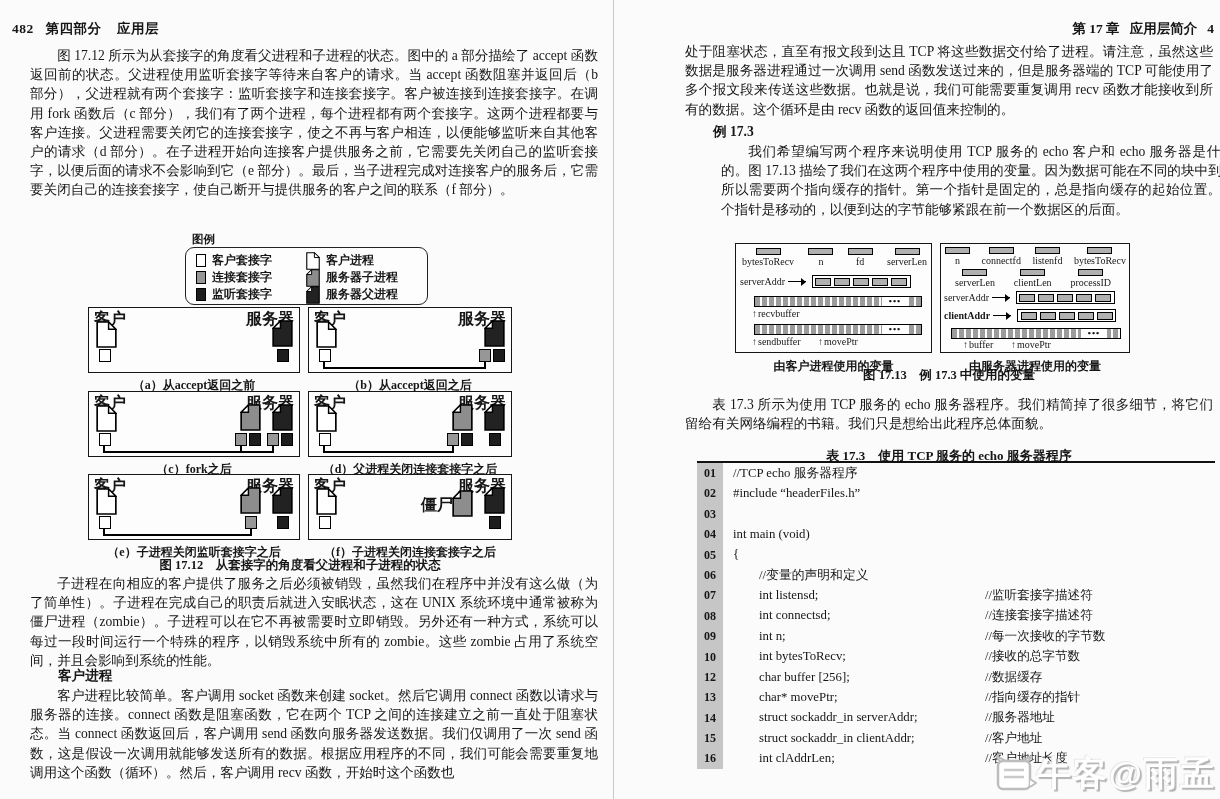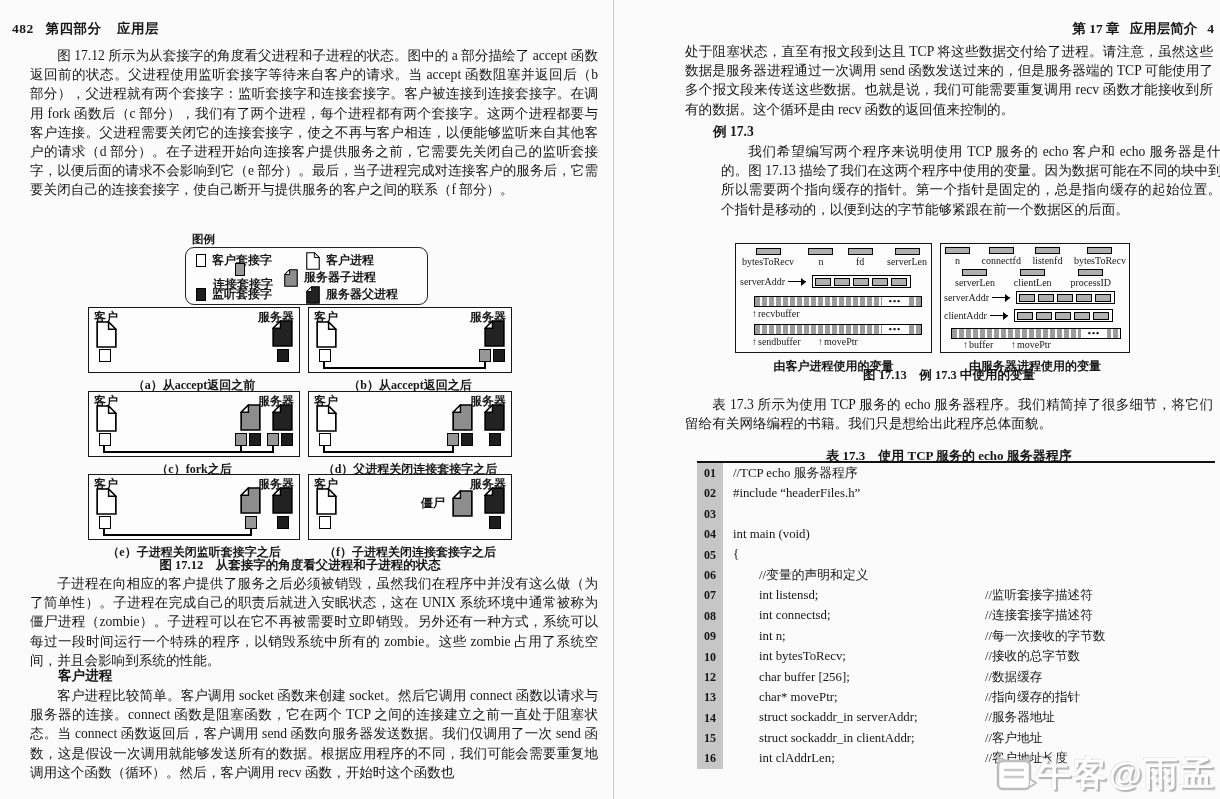--- a/index.html
+++ b/index.html
@@ -19,21 +19,21 @@
   
   .legend-title { font-size:11.5px; font-weight:600; }
   .legend-box { border:1.5px solid #222; border-radius:9px; width:243px; height:58px; padding:4px 10px 2px 10px; background:#fdfdfd; }
   .legend-row { display:flex; align-items:center; height:17px; }
   .legend-item { display:flex; align-items:center; font-size:12px; font-weight:600; }
   .legend-item .lbl { margin-left:6px; }
   .sq { display:inline-block; width:10px; height:13px; border:1px solid #000; flex:none; }
   .sq-w { background:#fff; } .sq-g { background:#979797; } .sq-b { background:#1d1d1d; }
   .pbox { position:absolute; border:1.5px solid #161616; background:#fdfdfd; height:66px; }
   .pcap { position:absolute; text-align:center; font-size:12px; font-weight:600; }
-  .plabel { position:absolute; font-size:12px; font-weight:600; }
+  .plabel { position:absolute; font-size:16px; font-weight:600; }
   .sock { position:absolute; width:12px; height:13px; border:1px solid #000; }
   .sock.w { background:#fff; } .sock.g { background:#979797; } .sock.b { background:#1d1d1d; }
   .ln { position:absolute; background:#000; }
   .doc { position:absolute; display:block; }
   .doc .body-w { fill:#fff; stroke:#000; stroke-width:1.6; }
   .doc .body-g { fill:#8d8d8d; stroke:#000; stroke-width:1.6; }
   .doc .body-b { fill:#222; stroke:#000; stroke-width:1.6; }
   .doc .fold { fill:#fff; stroke:#000; stroke-width:1.4; }
   .mir { transform:scaleX(-1); }
   .figcap { font-size:12.5px; font-weight:600; text-align:center; }
@@ -91,21 +91,21 @@
           </div>
         <div class="legend-item">
             <svg class="doc" width="14" height="18" viewBox="0 0 20 26" style="position:static">
               <path class="body-w" d="M1,1 H12 L19,8 V25 H1 Z"></path>
               <path class="fold" d="M12,1 V8 H19 Z"></path>
             </svg>
             <span class="lbl">客户进程</span>
           </div>
       </div>
       <div class="legend-row">
-        <div class="legend-item" style="width:88px;flex-direction:column;">
+        <div class="legend-item" style="width:110px;">
             <i class="sq sq-g"></i>
             <span class="lbl">连接套接字</span>
           </div>
         <div class="legend-item">
             <svg class="doc mir" width="14" height="18" viewBox="0 0 20 26" style="position:static">
               <path class="body-g" d="M1,1 H12 L19,8 V25 H1 Z"></path>
               <path class="fold" d="M12,1 V8 H19 Z"></path>
             </svg>
             <span class="lbl">服务器子进程</span>
           </div>
@@ -359,21 +359,21 @@
         <span>serverAddr</span>
         <i class="harrow"></i>
         <span class="arow">
             <i class="acell"></i>
             <i class="acell"></i>
             <i class="acell"></i>
             <i class="acell"></i>
             <i class="acell"></i>
           </span>
       </div>
-      <div class="alabrow" style="left:3px;top:65px;">
+      <div class="alabrow" style="left:3px;top:65px;font-weight:bold;">
         <span>clientAddr</span>
         <i class="harrow"></i>
         <span class="arow">
             <i class="acell"></i>
             <i class="acell"></i>
             <i class="acell"></i>
             <i class="acell"></i>
             <i class="acell"></i>
           </span>
       </div>

